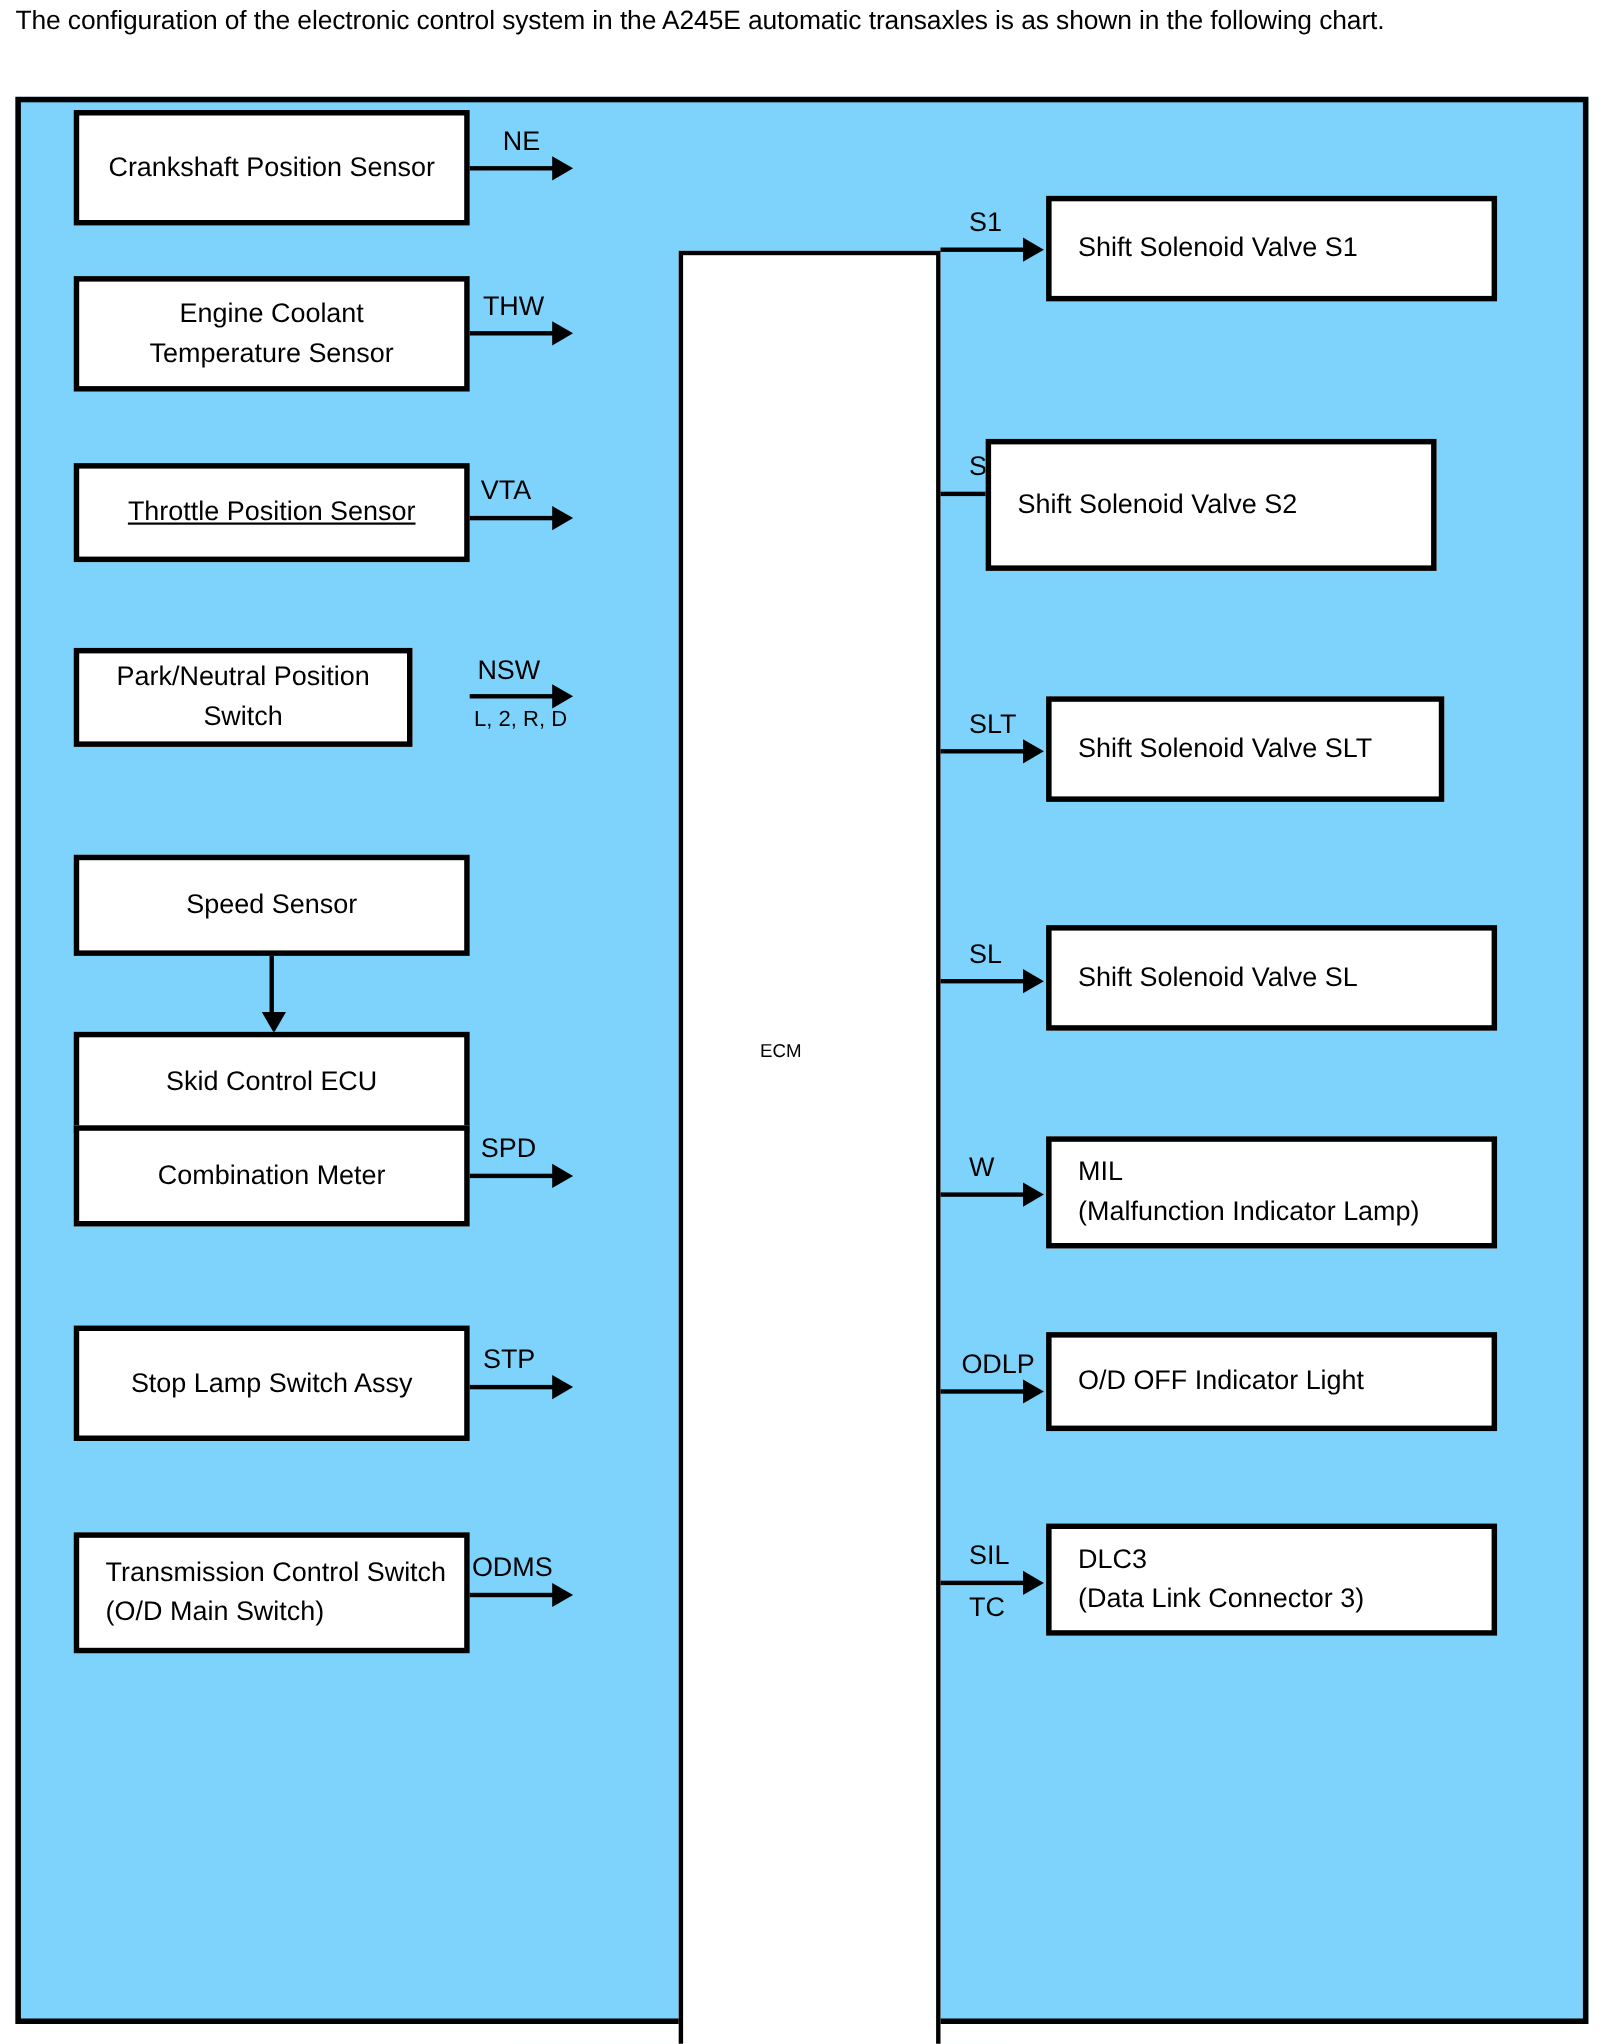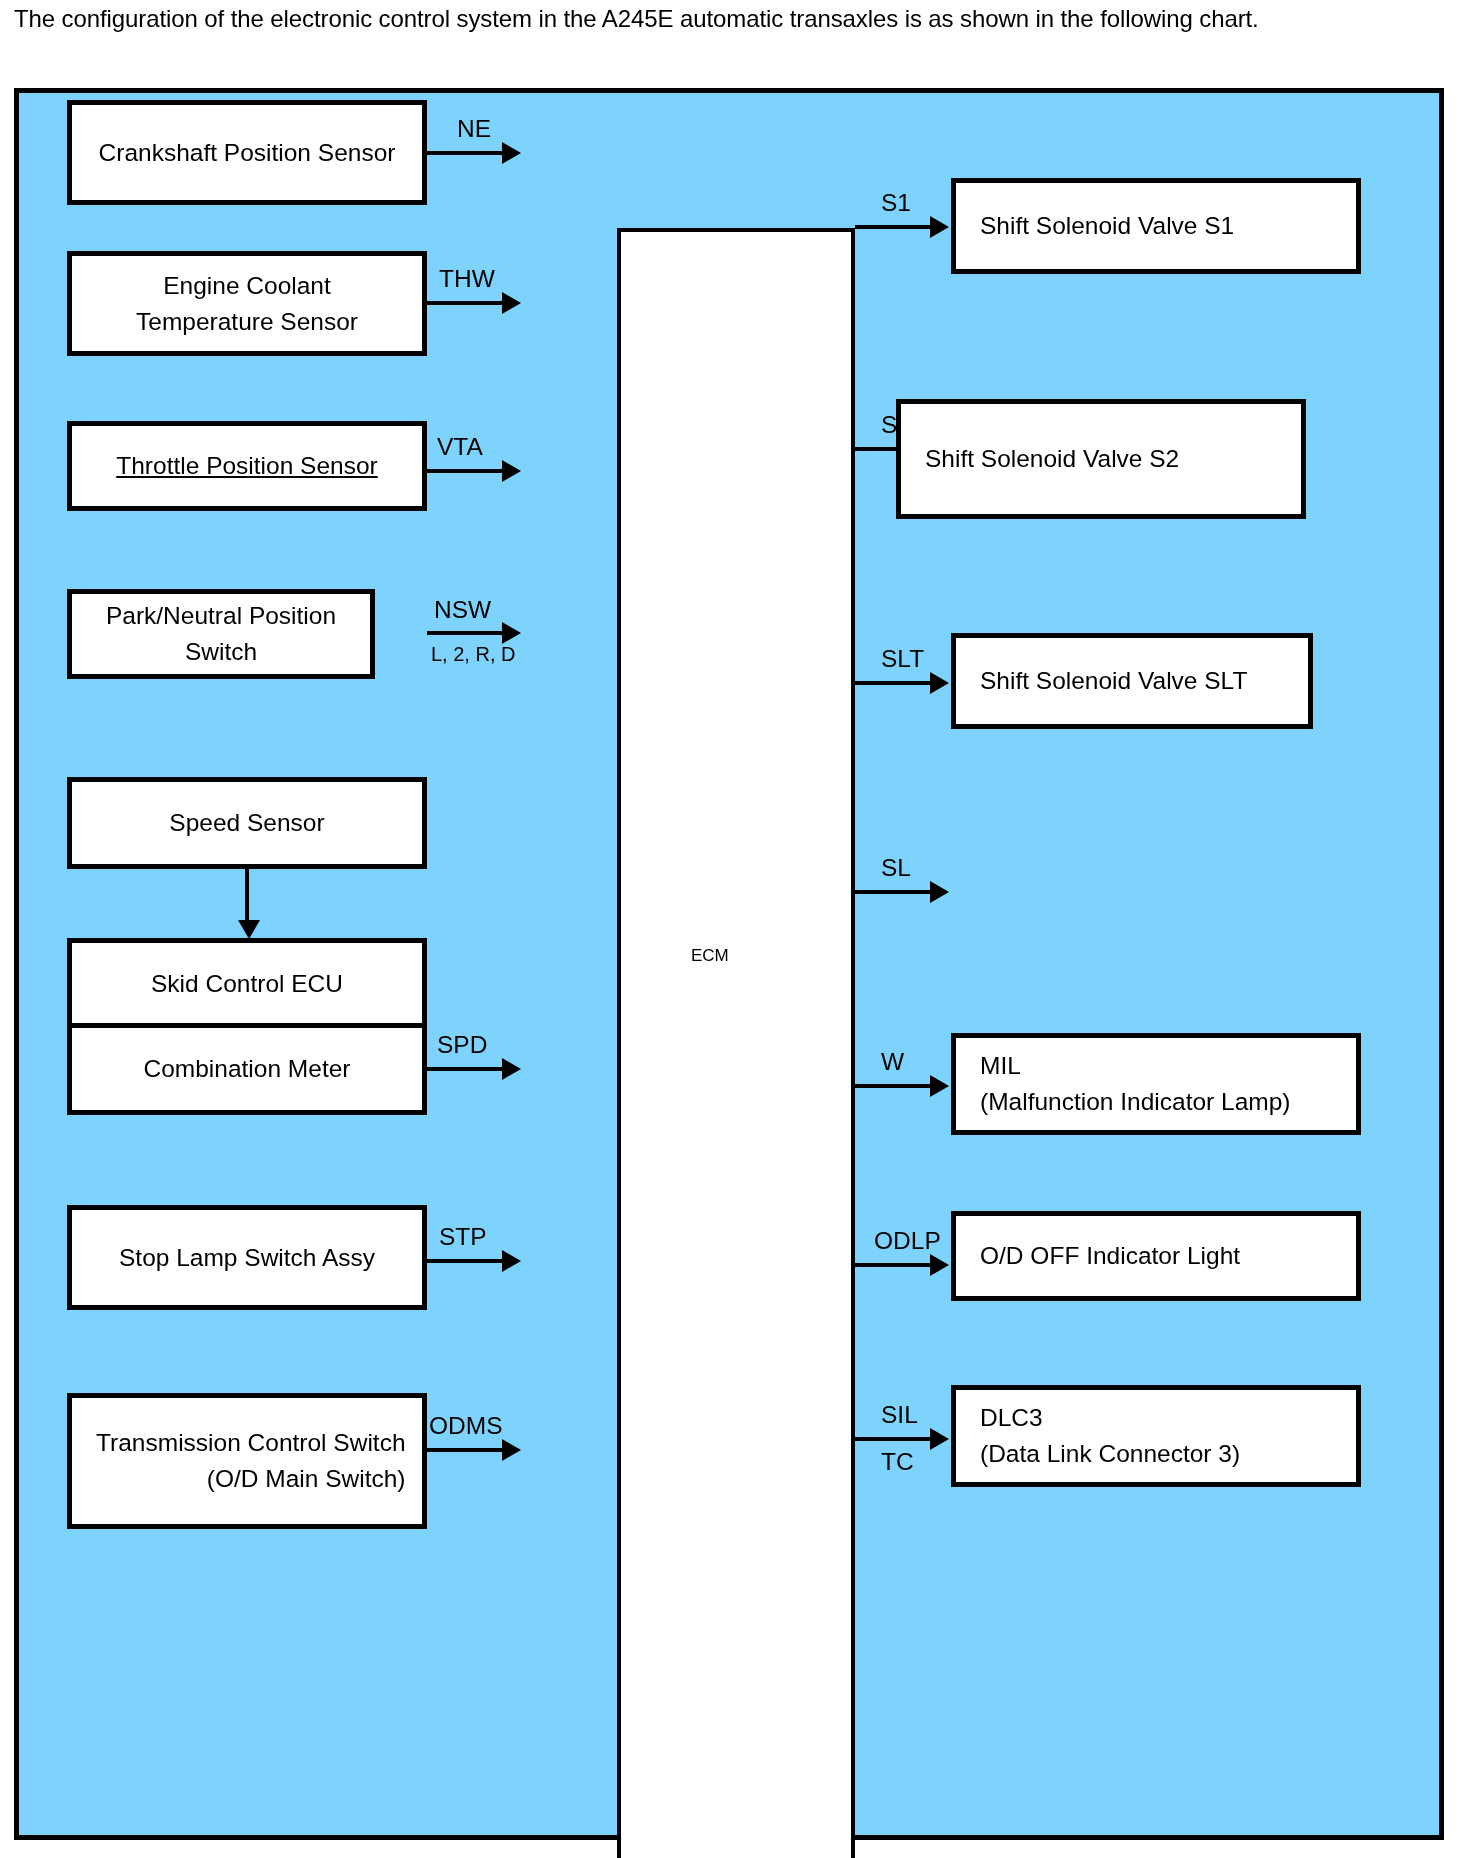--- a/index.html
+++ b/index.html
@@ -170,21 +170,21 @@
   <div class="arrow-r" style="left:483px; top:965px;"></div>
   <div class="sig" style="left:418px; top:938px;">SPD</div>
 
   <div class="node center-text" style="left:48px; top:1112px; width:360px; height:105px;">
     <span class="nlabel">Stop Lamp Switch Assy</span>
   </div>
   <div class="hline" style="left:408px; top:1166px; width:78px;"></div>
   <div class="arrow-r" style="left:483px; top:1157px;"></div>
   <div class="sig" style="left:420px; top:1130px;">STP</div>
 
-  <div class="node left-text" style="left:48px; top:1300px; width:360px; height:136px;text-align:right;">
+  <div class="node left-text" style="left:48px; top:1300px; width:360px; height:110px;">
     <span class="nlabel">Transmission Control Switch
 (O/D Main Switch)</span>
   </div>
   <div class="hline" style="left:408px; top:1355px; width:78px;"></div>
   <div class="arrow-r" style="left:483px; top:1346px;"></div>
   <div class="sig" style="left:410px; top:1319px;">ODMS</div>
 
   <div id="ecm"></div>
   <div id="ecm-label">ECM</div>
 
@@ -205,20 +205,23 @@
   <div class="hline" style="left:836px; top:588px; width:78px;"></div>
   <div class="arrow-r" style="left:911px; top:579px;"></div>
   <div class="sig" style="left:862px; top:552px;">SLT</div>
   <div class="node left-text" style="left:932px; top:540px; width:362px; height:96px;">
     <span class="nlabel">Shift Solenoid Valve SLT</span>
   </div>
 
   <div class="hline" style="left:836px; top:797px; width:78px;"></div>
   <div class="arrow-r" style="left:911px; top:788px;"></div>
   <div class="sig" style="left:862px; top:761px;">SL</div>
+  <div class="node left-text" style="left:932px; top:748px; width:410px; height:96px;">
+    <span class="nlabel">Shift Solenoid Valve SL</span>
+  </div>
 
   <div class="hline" style="left:836px; top:991px; width:78px;"></div>
   <div class="arrow-r" style="left:911px; top:982px;"></div>
   <div class="sig" style="left:862px; top:955px;">W</div>
   <div class="node left-text" style="left:932px; top:940px; width:410px; height:102px;">
     <span class="nlabel">MIL
 (Malfunction Indicator Lamp)</span>
   </div>
 
   <div class="hline" style="left:836px; top:1170px; width:78px;"></div>

